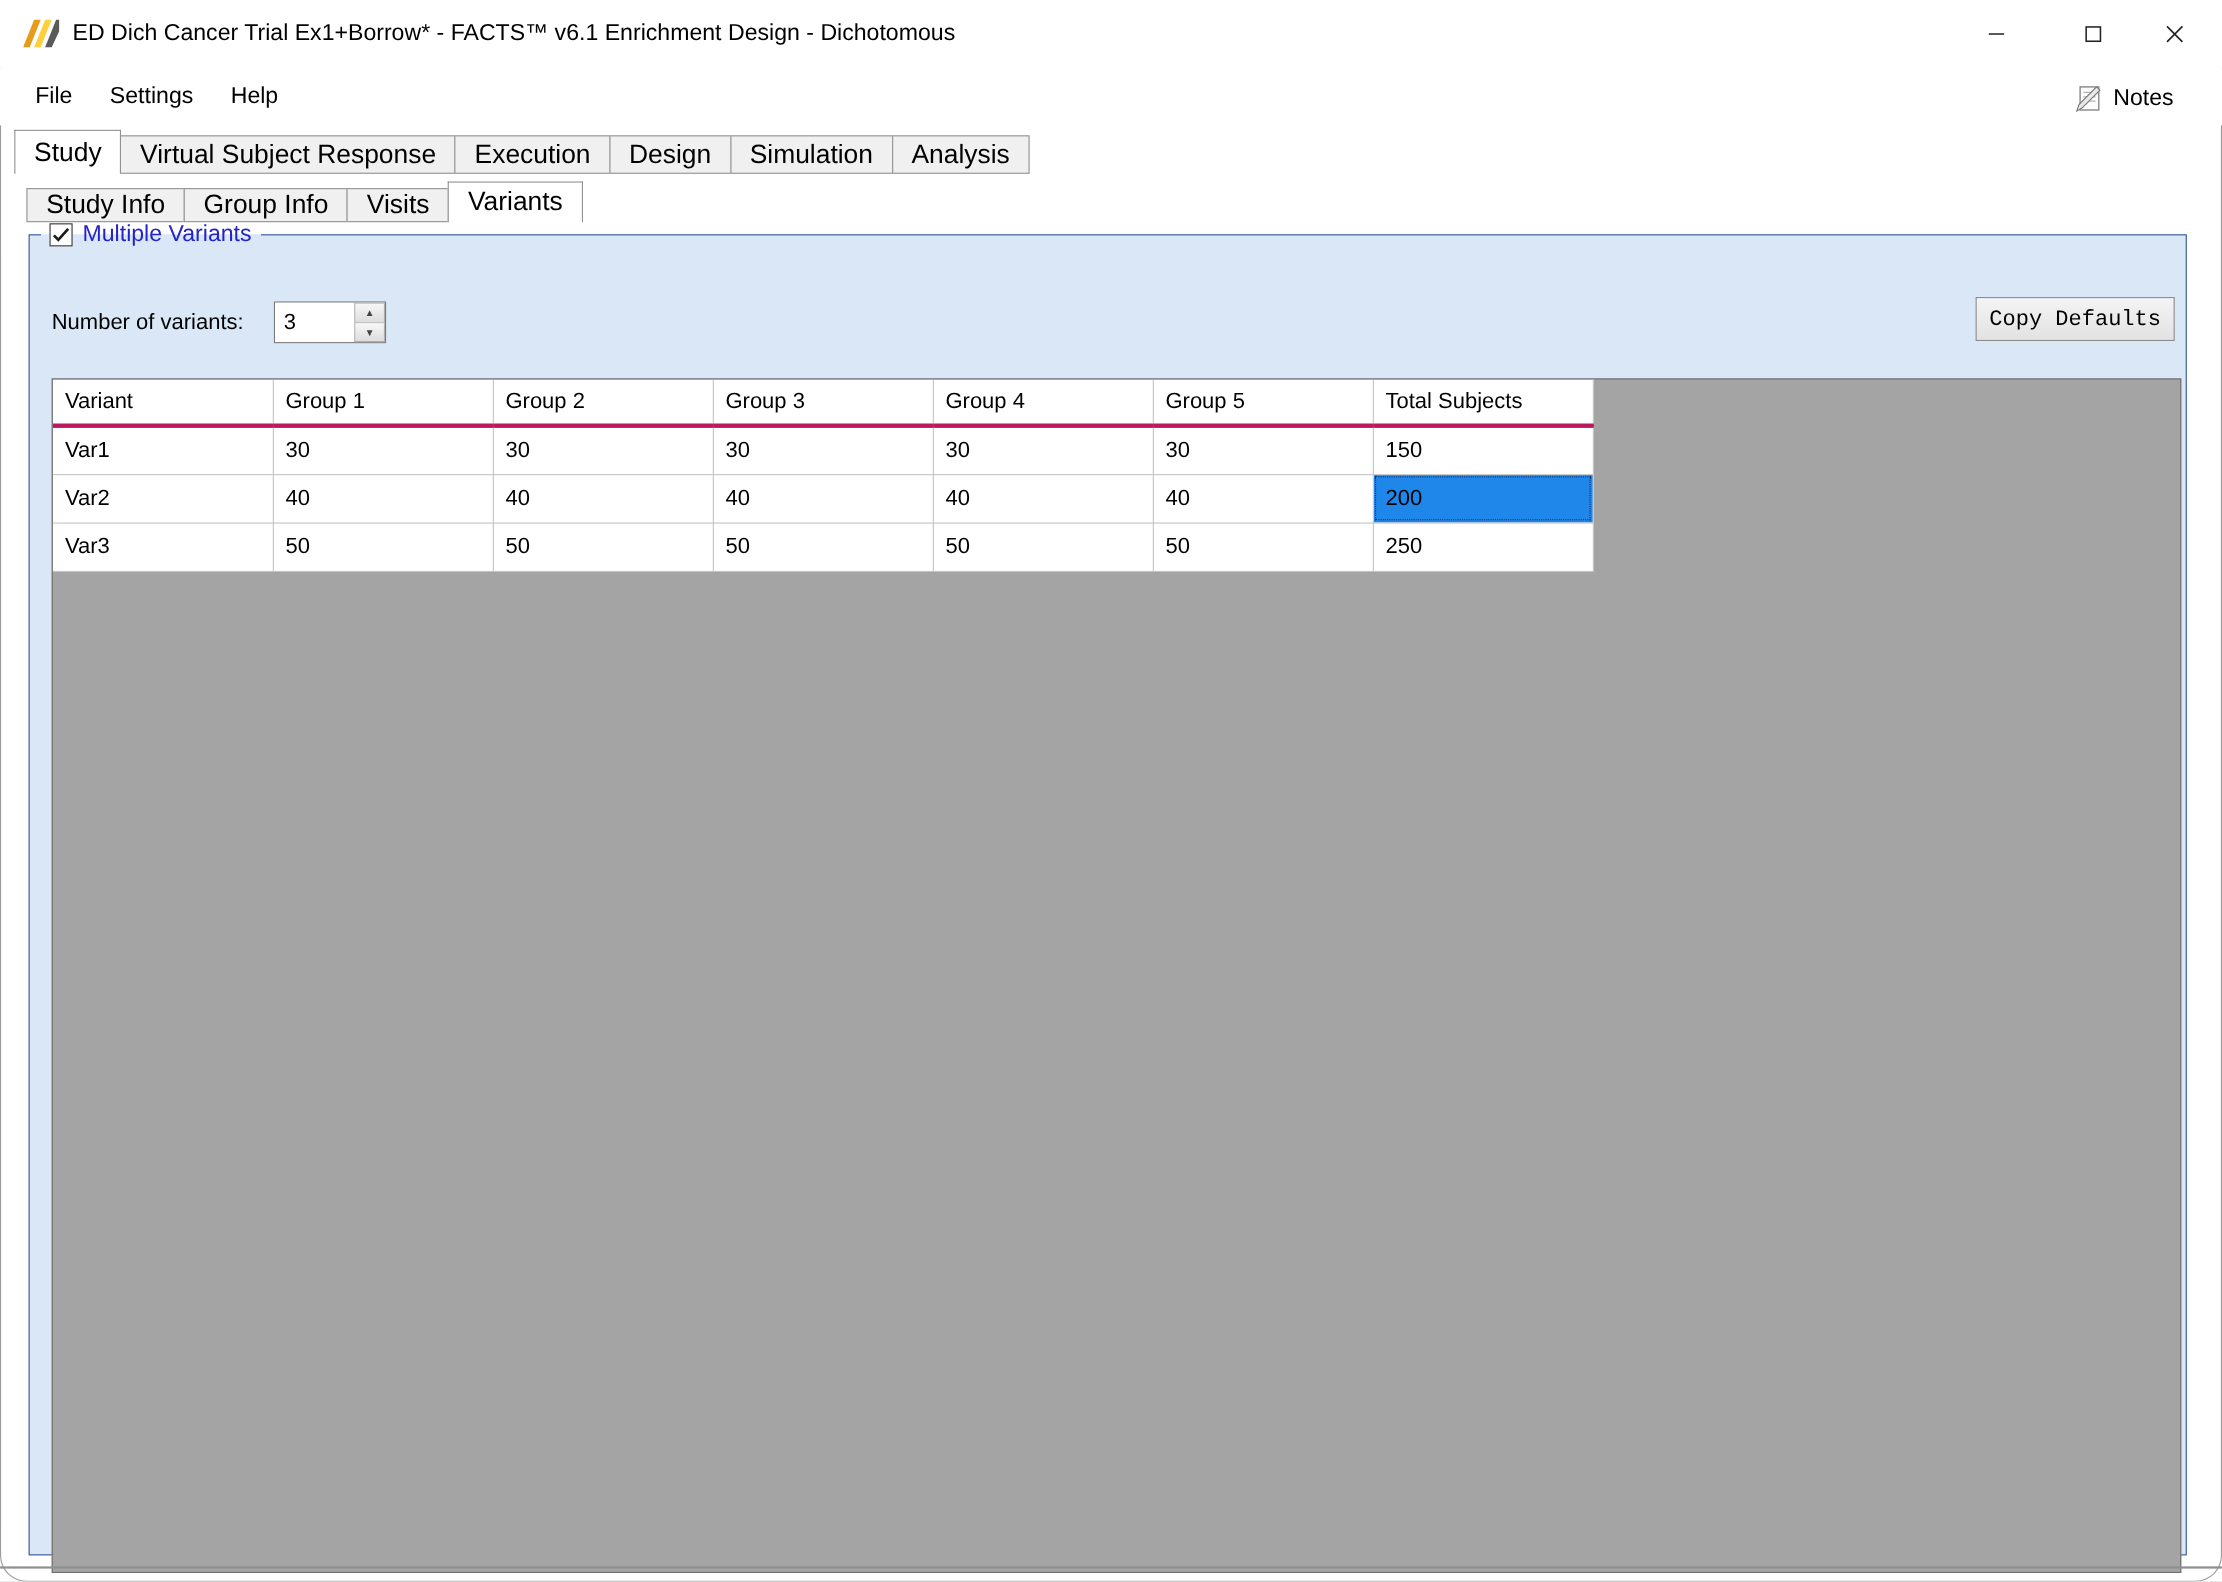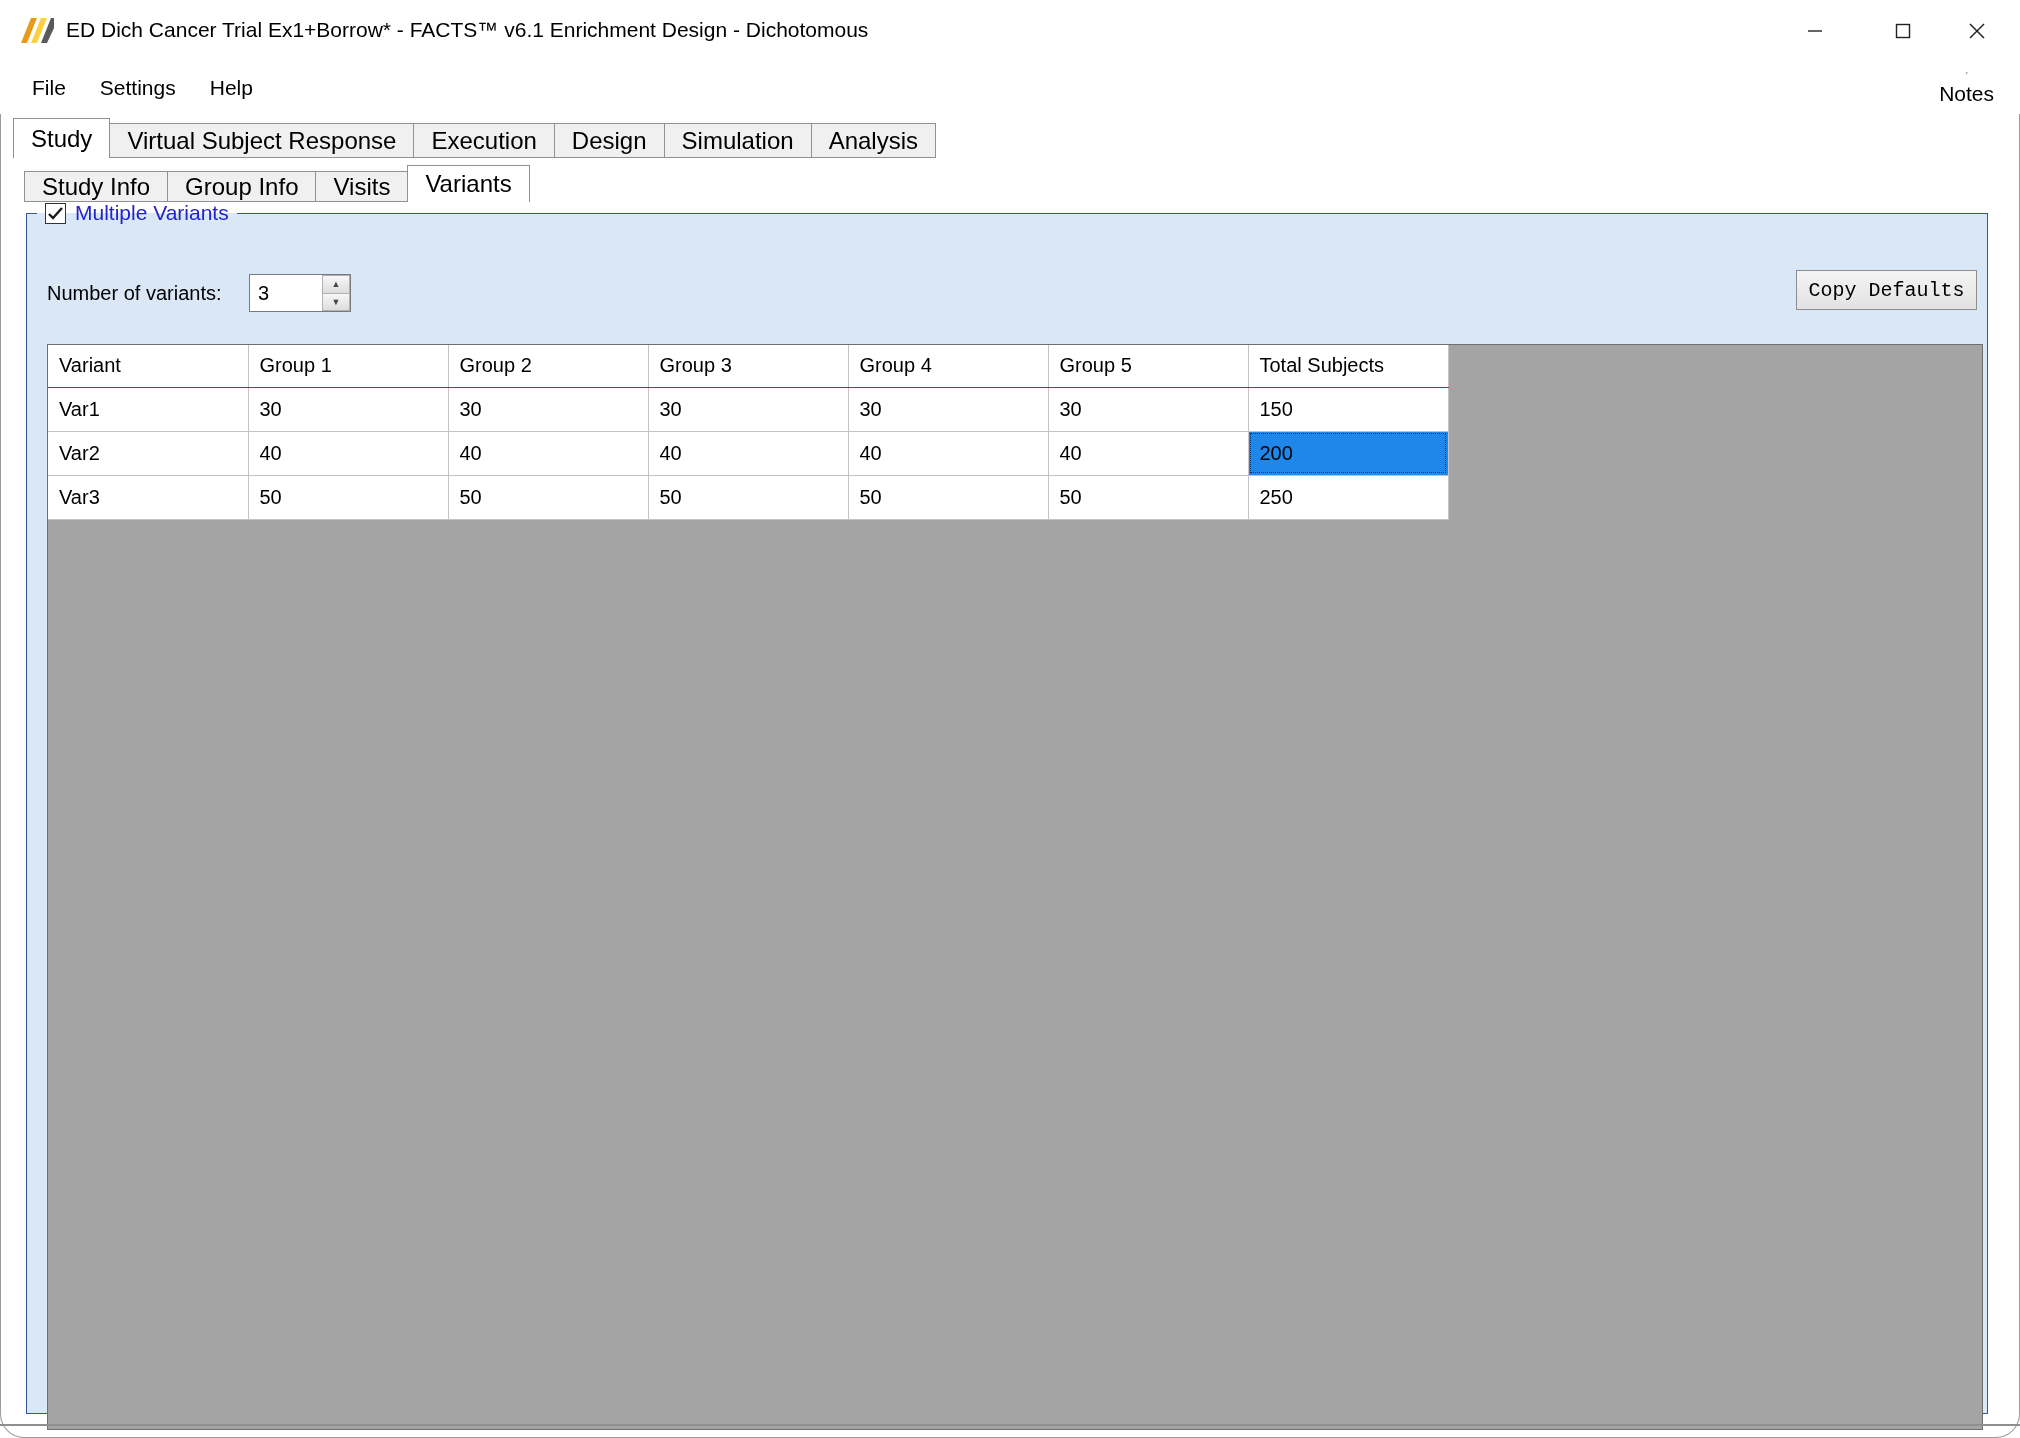--- a/index.html
+++ b/index.html
@@ -24,21 +24,21 @@
   .title-text { position: absolute; left: 66px; top: 18px; font-size: 21px; white-space: nowrap; }
   .caption-btn { position: absolute; top: 0; width: 58px; height: 62px; display: flex; align-items: center; justify-content: center; cursor: default; }
   .btn-min   { right: 176px; }
   .btn-max   { right: 88px; }
   .btn-close { right: 14px; }
 
   
   .menubar { position: absolute; left: 0; top: 62px; right: 0; height: 52px; background: #ffffff; display: flex; align-items: center; }
   .menu-item { font-size: 21px; padding: 8px 14px; margin-left: 6px; }
   .menu-item:first-child { margin-left: 18px; }
-  .notes-btn { position: absolute; right: 26px; top: 10px; height: 34px; display: flex; align-items: center; gap: 7px; font-size: 21px; flex-direction: column; }
+  .notes-btn { position: absolute; right: 44px; top: 10px; height: 34px; display: flex; align-items: center; gap: 7px; font-size: 21px; }
 
   
   .main-tabs { position: absolute; left: 13px; top: 118px; height: 40px; display: flex; align-items: flex-end; z-index: 3; }
   .sub-tabs  { position: absolute; left: 24px; top: 165px; height: 37px; display: flex; align-items: flex-end; z-index: 3; }
   .tab {
     height: 35px; line-height: 33px; padding: 0 17px;
     font-size: 24px; background: #f0f0f0;
     border: 1px solid #919191; margin-left: -1px;
     white-space: nowrap;
   }
@@ -94,21 +94,21 @@
     background: #a4a4a4; border: 1px solid #6f6f6f; overflow: hidden;
   }
   table.grid { border-collapse: collapse; table-layout: fixed; background: #ffffff; }
   table.grid col { width: 200px; }
   table.grid th, table.grid td {
     font-size: 20px; font-weight: normal; text-align: left;
     padding: 0 0 0 11px; white-space: nowrap; overflow: hidden;
     border-right: 1px solid #c4c4c4; border-bottom: 1px solid #c4c4c4;
     background: #ffffff;
   }
-  table.grid th { height: 42px; border-bottom: 1px solid #be185d; margin-top: 14px; }
+  table.grid th { height: 42px; border-bottom: 4px solid #be185d; margin-top: 14px; }
   table.grid td { height: 44px; }
   td.selected {
     background: #1f87ea !important; color: #000000;
     outline: 1px dotted #0a2f6b; outline-offset: -3px;
   }
 
   .bottom-line { position: absolute; left: 0; right: 0; top: 1424px; border-top: 2px solid #8f8f8f; }
 </style>
 </head>
 <body>

